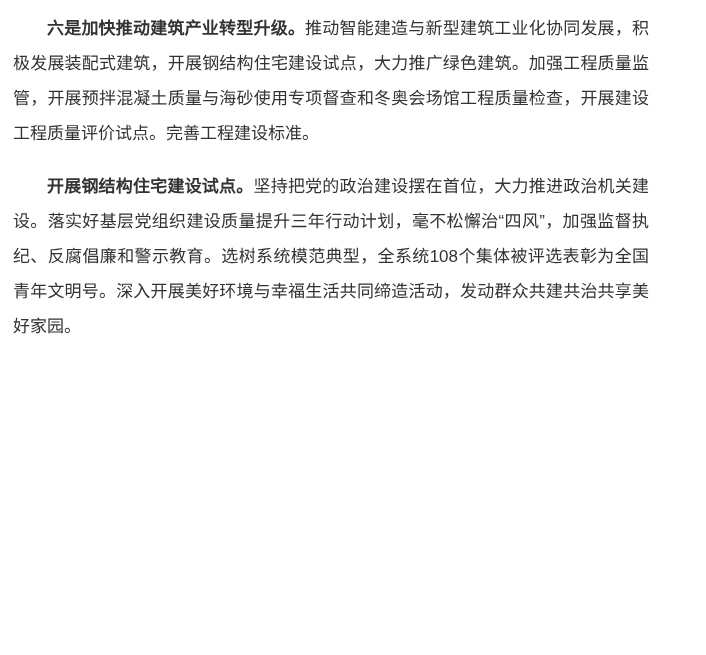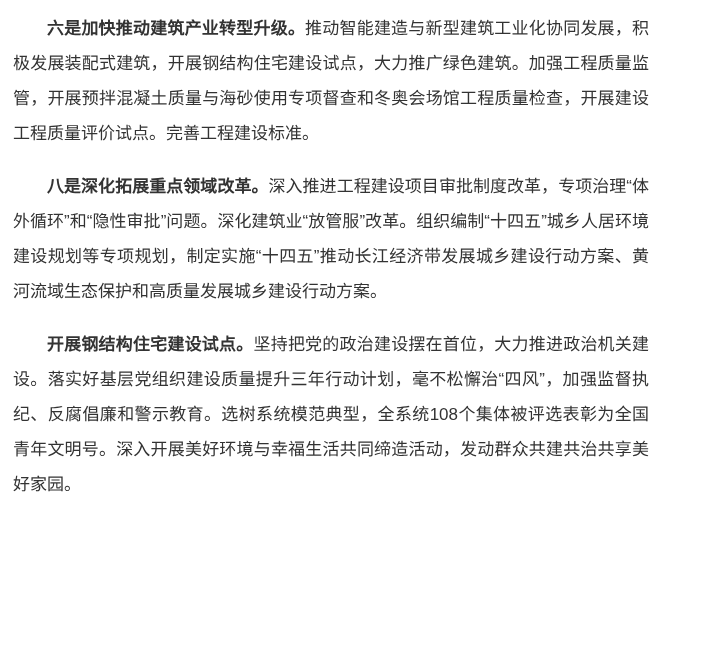--- a/index.html
+++ b/index.html
@@ -43,21 +43,18 @@
 </head>
 <body>
 
 <main class="article">
 
   <p>
     <strong class="para-lead">六是加快推动建筑产业转型升级。</strong><span class="para-body">推动智能建造与新型建筑工业化协同发展，积极发展装配式建筑，开展钢结构住宅建设试点，大力推广绿色建筑。加强工程质量监管，开展预拌混凝土质量与海砂使用专项督查和冬奥会场馆工程质量检查，开展建设工程质量评价试点。完善工程建设标准。</span>
   </p>
 
 
-  <p>
-    <strong class="para-lead">八是深化拓展重点领域改革。</strong><span class="para-body">深入推进工程建设项目审批制度改革，专项治理“体外循环”和“隐性审批”问题。深化建筑业“放管服”改革。组织编制“十四五”城乡人居环境建设规划等专项规划，制定实施“十四五”推动长江经济带发展城乡建设行动方案、黄河流域生态保护和高质量发展城乡建设行动方案。</span>
-  </p>
 
   <p>
     <strong class="para-lead">开展钢结构住宅建设试点。</strong><span class="para-body">坚持把党的政治建设摆在首位，大力推进政治机关建设。落实好基层党组织建设质量提升三年行动计划，毫不松懈治“四风”，加强监督执纪、反腐倡廉和警示教育。选树系统模范典型，全系统108个集体被评选表彰为全国青年文明号。深入开展美好环境与幸福生活共同缔造活动，发动群众共建共治共享美好家园。</span>
   </p>
 
 </main>
 
 </body></html>

